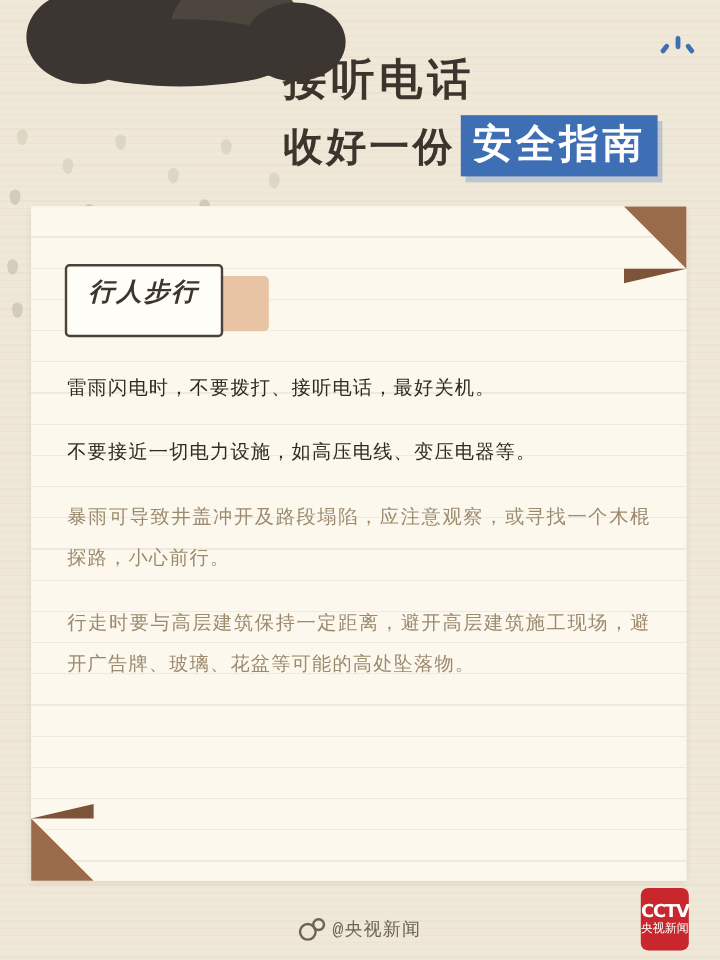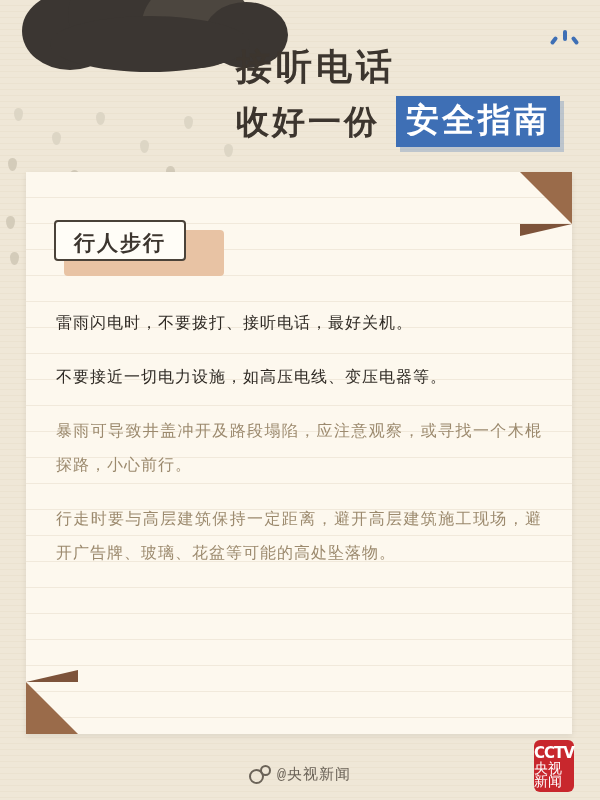--- a/index.html
+++ b/index.html
@@ -87,21 +87,21 @@
     font-weight: bold;
     color: #3c352e;
     letter-spacing: 3px;
     line-height: 44px;
   }
   .highlight {
     display: inline-block;
     background: #3e6fb5;
     color: #ffffff;
     padding: 2px 10px 5px 10px;
-    margin-left: 16px;
+    margin-left: 4px;
     letter-spacing: 3px;
     box-shadow: 4px 5px 0 rgba(62,111,181,.28);
   }
   .spark {
     position: absolute;
     right: 2px;
     top: -14px;
     width: 26px;
     height: 26px;
   }
@@ -164,27 +164,28 @@
   }
 
   
   .tab {
     position: absolute;
     left: 28px;
     top: 48px;
     background: #fffdf7;
     border: 2px solid #4a4239;
     border-radius: 4px;
-    padding: 7px 18px 2px 18px;
+    padding: 7px 18px 22px 18px;
     font-family: "DejaVu Sans", sans-serif;
     font-size: 21px;
     font-weight: bold;
     color: #3c352e;
     letter-spacing: 2px;
     z-index: 3;
+    font-style: italic;
   }
   .tab-shadow {
     position: absolute;
     left: 38px;
     top: 58px;
     width: 160px;
     height: 46px;
     background: #e8c3a4;
     border-radius: 4px;
     z-index: 2;
@@ -253,21 +254,21 @@
   }
   .cctv-logo .mark {
     font-family: "DejaVu Sans", sans-serif;
     font-size: 15px;
     font-weight: bold;
     letter-spacing: -1px;
     line-height: 17px;
   }
   .cctv-logo .cn {
     font-family: Liberation Sans, sans-serif;
-    font-size: 14px;
+    font-size: 10px;
     line-height: 13px;
     letter-spacing: 0px;
   }
 </style>
 </head>
 <body>
 
 <div class="poster">
 
   <div class="cloud">

